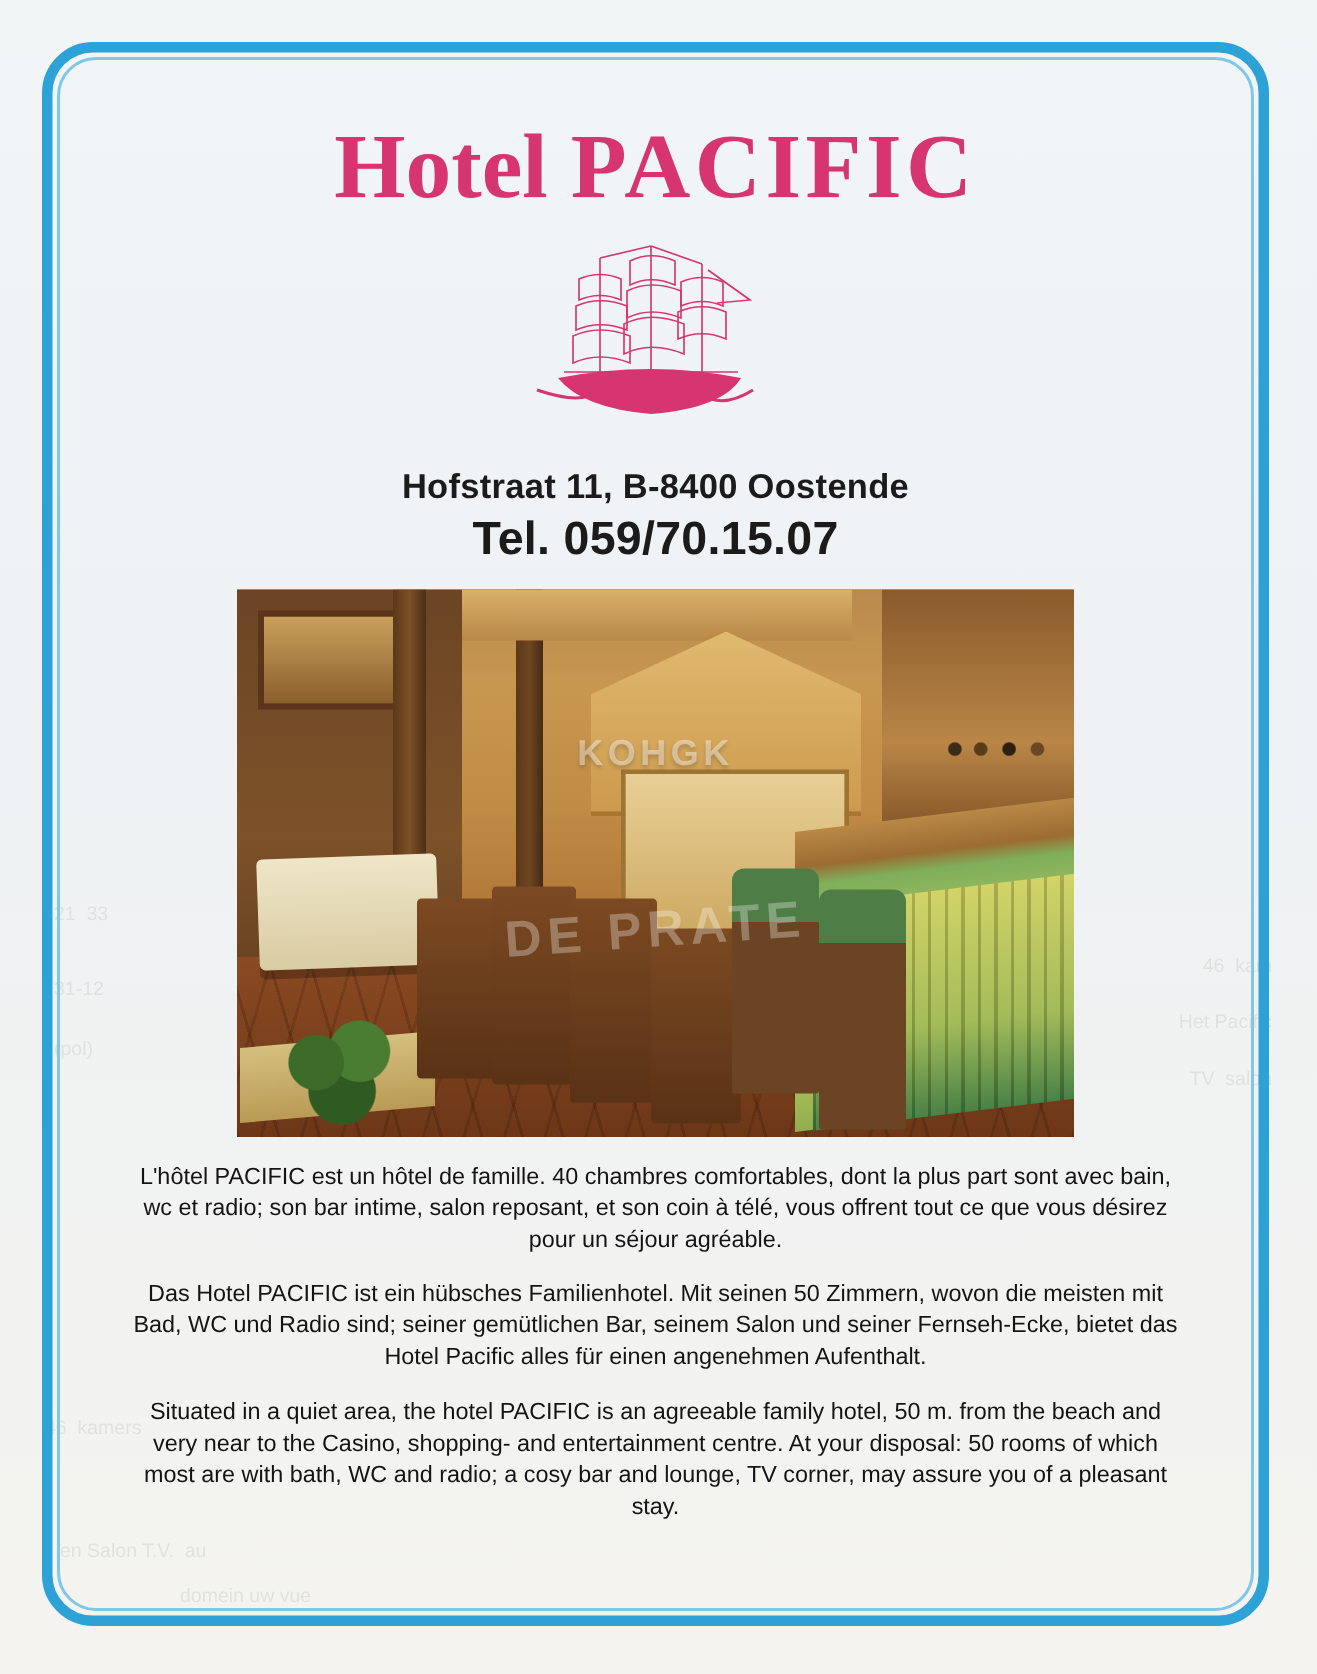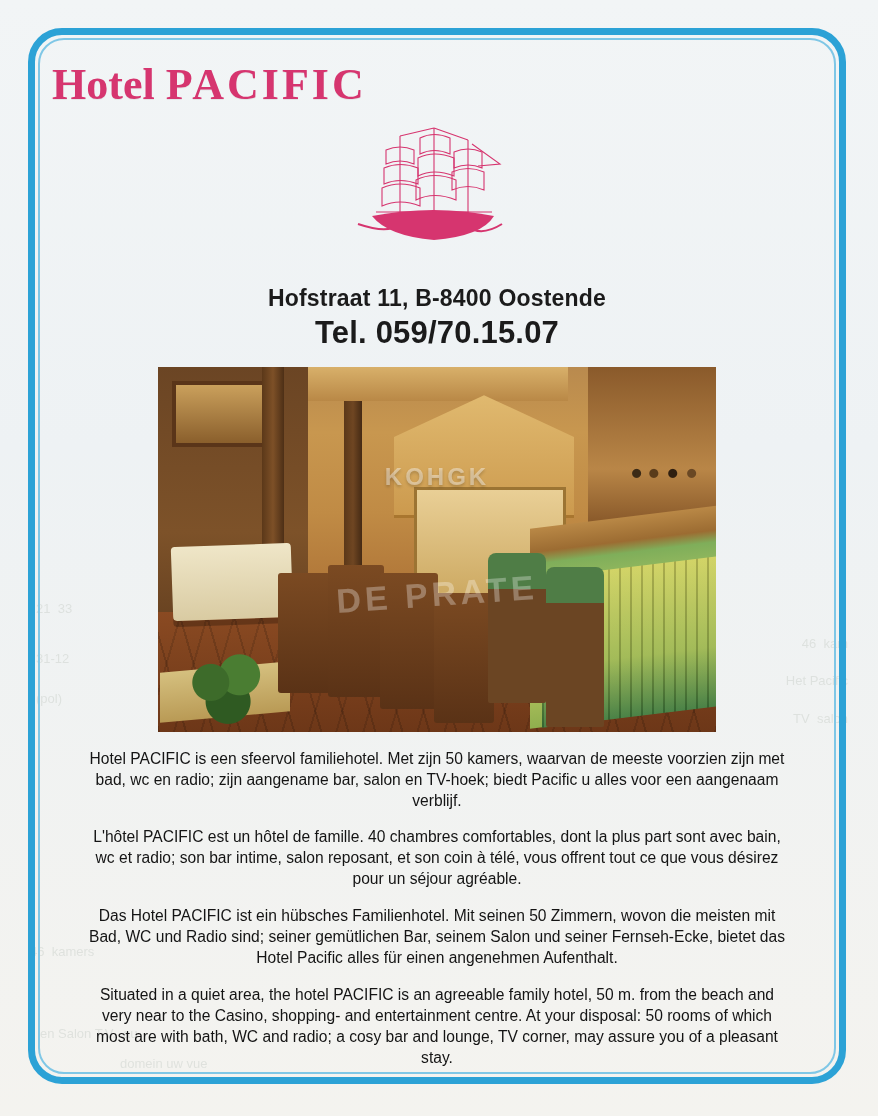--- a/index.html
+++ b/index.html
@@ -69,44 +69,44 @@
   .content {
     position: absolute;
     left: 52px;
     top: 52px;
     width: 770px;
     height: 1008px;
     box-sizing: border-box;
   }
 
   .title {
-    text-align: left;
-    margin-top: 10px;
+    text-align: center;
+    margin-top: 28px;
     font-family: "Liberation Serif", serif;
     font-weight: bold;
-    font-size: 44px;
+    font-size: 61px;
     letter-spacing: 0px;
     color: #d6356f;
     line-height: 1.05;
     text-shadow: 0 1px 0 rgba(0,0,0,0.06);
   }
   .title .wide {
     letter-spacing: 3px;
   }
 
   .ship {
     margin: 12px auto 0 auto;
     width: 190px;
     height: 135px;
     display: block;
   }
 
   .address {
     text-align: center;
-    margin-top: 30px;
+    margin-top: 20px;
     font-size: 23px;
     font-weight: bold;
     color: #1b1b1b;
     letter-spacing: 0.2px;
   }
   .phone {
     text-align: center;
     margin-top: 3px;
     font-size: 31px;
     font-weight: bold;
@@ -344,20 +344,19 @@
       <div class="ph-chair" style="left:222px; top:206px; width:58px; height:136px;"></div>
       <div class="ph-chair" style="left:276px; top:226px; width:60px; height:130px;"></div>
       <div class="ph-stool" style="left:330px; top:186px;"></div>
       <div class="ph-stool" style="left:388px; top:200px; height:160px;"></div>
       <div class="ph-plant"></div>
       <div class="ph-watermark">KOHGK</div>
       <div class="ph-watermark2">DE PRATE</div>
     </div>
 
     <div class="texts">
-      <p class="para">Hotel PACIFIC is een sfeervol familiehotel. Met zijn 50 kamers, waarvan de meeste voorzien zijn met bad, wc en radio; zijn aangename bar, salon en TV-hoek; biedt Pacific u alles voor een aangenaam verblijf.</p>
       <p class="para">L'hôtel PACIFIC est un hôtel de famille. 40 chambres comfortables, dont la plus part sont avec bain, wc et radio; son bar intime, salon reposant, et son coin à télé, vous offrent tout ce que vous désirez pour un séjour agréable.</p>
       <p class="para">Das Hotel PACIFIC ist ein hübsches Familienhotel. Mit seinen 50 Zimmern, wovon die meisten mit Bad, WC und Radio sind; seiner gemütlichen Bar, seinem Salon und seiner Fernseh-Ecke, bietet das Hotel Pacific alles für einen angenehmen Aufenthalt.</p>
       <p class="para">Situated in a quiet area, the hotel PACIFIC is an agreeable family hotel, 50 m. from the beach and very near to the Casino, shopping- and entertainment centre. At your disposal: 50 rooms of which most are with bath, WC and radio; a cosy bar and lounge, TV corner, may assure you of a pleasant stay.</p>
     </div>
 
   </div>
 </div>
 
 </body></html>

